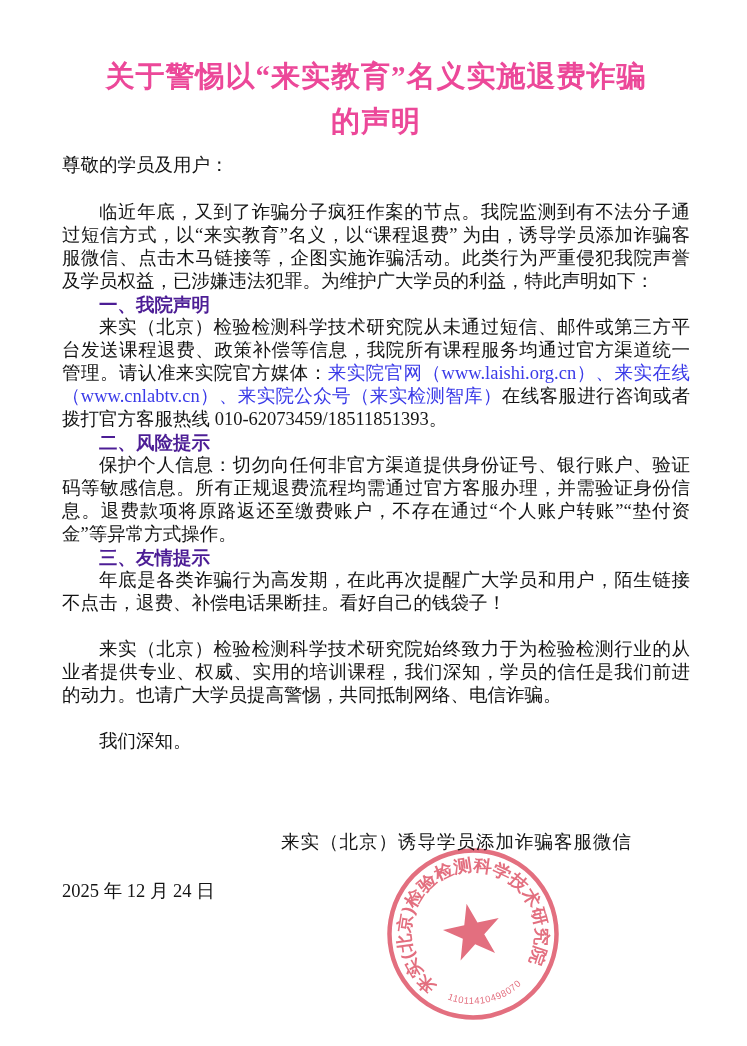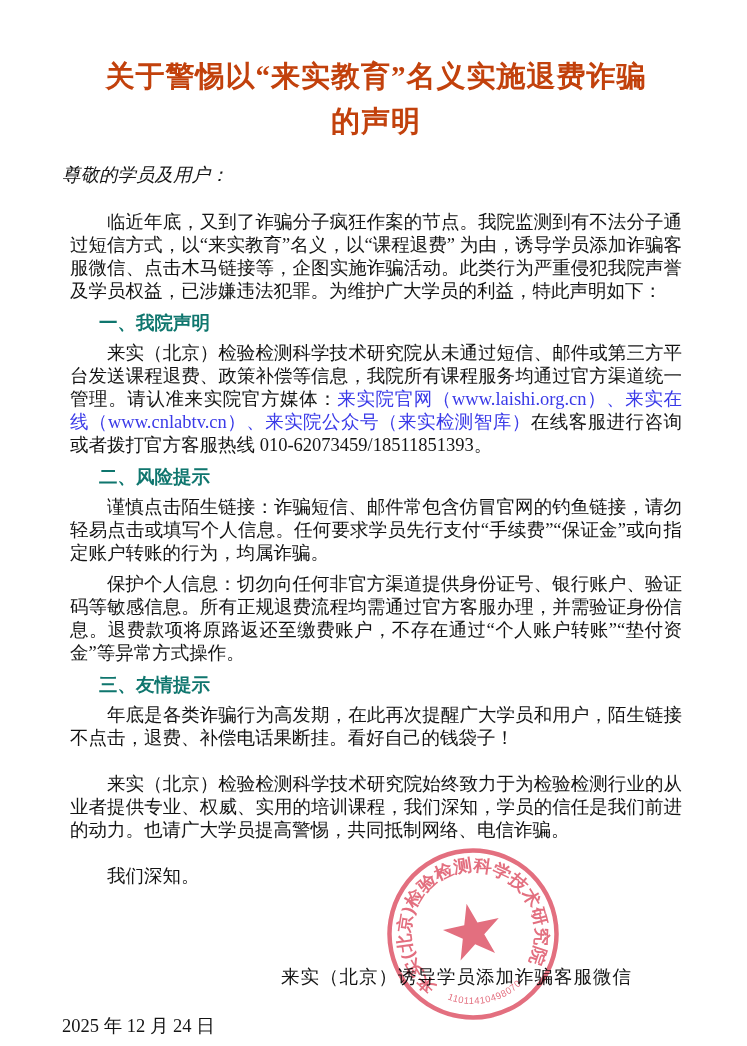--- a/index.html
+++ b/index.html
@@ -18,45 +18,44 @@
     top:54px;
     width:628px;
   }
   .title {
     font-size:29px;
     line-height:45px;
     font-weight:bold;
     text-align:center;
     margin:0;
     letter-spacing:1px;
-    color:#c2410c;
+    color:#ec4899;
   }
   .salutation {
-    margin-top:20px;
+    margin-top:10px;
     font-size:18.5px;
     line-height:23px;
-    font-style:italic;
   }
   .para {
     font-size:18.5px;
     line-height:23px;
-    margin:8px;
+    margin:0;
     text-align:justify;
     text-justify:inter-ideograph;
     text-indent:2em;
   }
   .intro { margin-top:24px; }
   .heading {
     font-family:"Liberation Sans", sans-serif;
     font-weight:bold;
     font-size:18.5px;
     line-height:23px;
     text-indent:2em;
     margin:0;
-    color:#0f766e;
+    color:#4c1d95;
   }
   .link-blue { color:#3a3ae8; }
   .closing { margin-top:23px; }
   .declaration { margin-top:23px; text-align:left; }
   .sig-org {
     margin-top:78px;
     font-size:18.5px;
     line-height:23px;
     text-align:right;
     padding-right:58px;
@@ -97,21 +96,20 @@
     <div class="salutation">尊敬的学员及用户：</div>
 
     <p class="para intro">临近年底，又到了诈骗分子疯狂作案的节点。我院监测到有不法分子通过短信方式，以“来实教育”名义，以“课程退费” 为由，诱导学员添加诈骗客服微信、点击木马链接等，企图实施诈骗活动。此类行为严重侵犯我院声誉及学员权益，已涉嫌违法犯罪。为维护广大学员的利益，特此声明如下：</p>
 
     <h2 class="heading">一、我院声明</h2>
 
     <p class="para"><span>来实（北京）检验检测科学技术研究院从未通过短信、邮件或第三方平台发送课程退费、政策补偿等信息，我院所有课程服务均通过官方渠道统一管理。请认准来实院官方媒体：</span><span class="link-blue">来实院官网（www.laishi.org.cn）、来实在线（www.cnlabtv.cn）、来实院公众号（来实检测智库）</span><span>在线客服进行咨询或者拨打官方客服热线 010-62073459/18511851393。</span></p>
 
     <h2 class="heading">二、风险提示</h2>
 
-    <p class="para">谨慎点击陌生链接：诈骗短信、邮件常包含仿冒官网的钓鱼链接，请勿轻易点击或填写个人信息。任何要求学员先行支付“手续费”“保证金”或向指定账户转账的行为，均属诈骗。</p>
 
     <p class="para">保护个人信息：切勿向任何非官方渠道提供身份证号、银行账户、验证码等敏感信息。所有正规退费流程均需通过官方客服办理，并需验证身份信息。退费款项将原路返还至缴费账户，不存在通过“个人账户转账”“垫付资金”等异常方式操作。</p>
 
     <h2 class="heading">三、友情提示</h2>
 
     <p class="para">年底是各类诈骗行为高发期，在此再次提醒广大学员和用户，陌生链接不点击，退费、补偿电话果断挂。看好自己的钱袋子！</p>
 
     <p class="para closing">来实（北京）检验检测科学技术研究院始终致力于为检验检测行业的从业者提供专业、权威、实用的培训课程，我们深知，学员的信任是我们前进的动力。也请广大学员提高警惕，共同抵制网络、电信诈骗。</p>
 
     <p class="para declaration">我们深知。</p>

